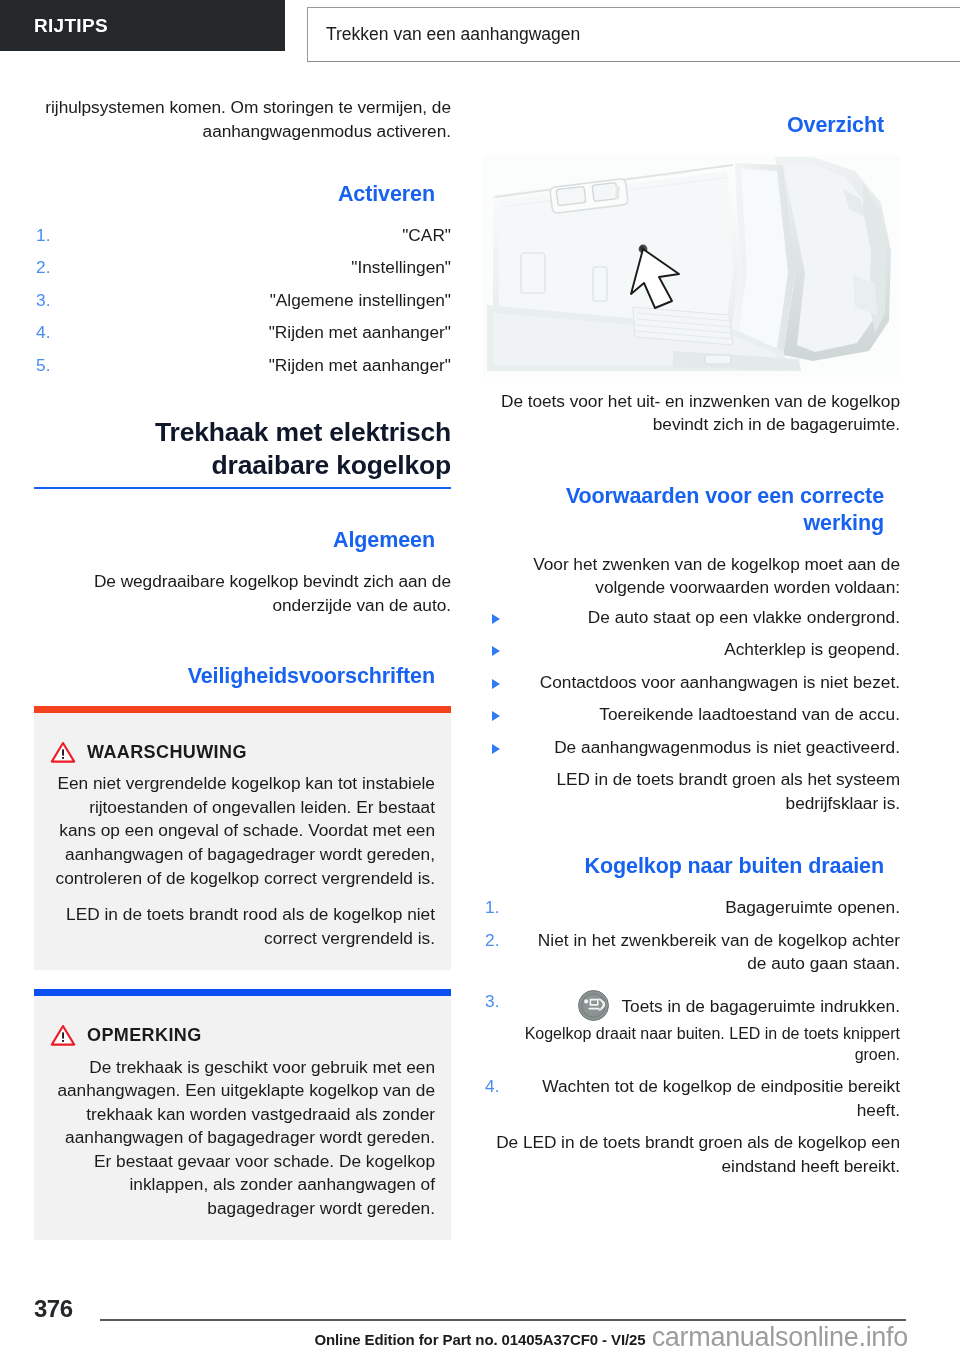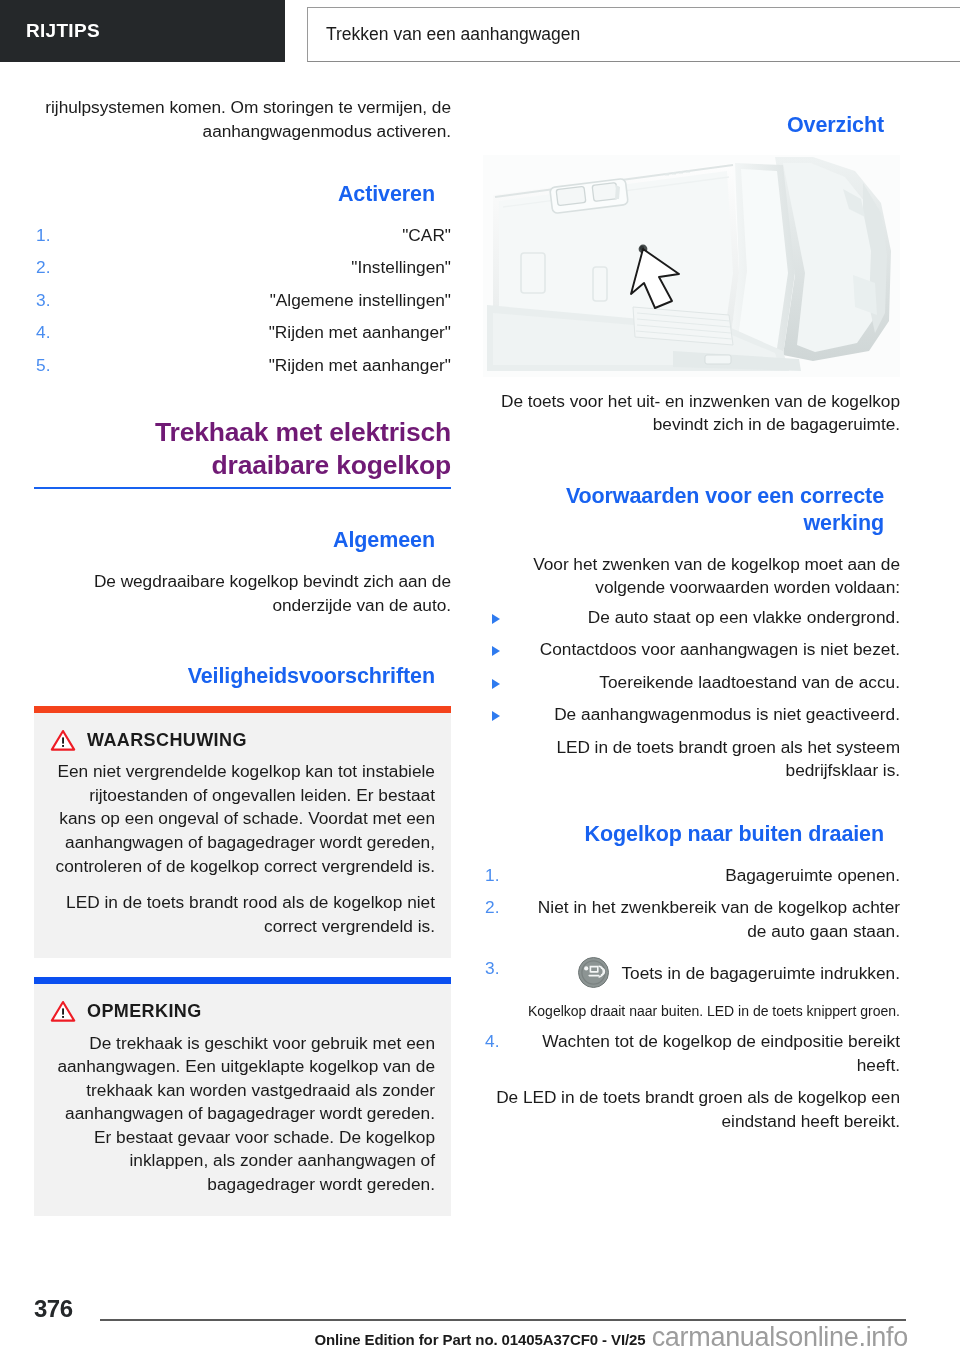--- a/index.html
+++ b/index.html
@@ -18,26 +18,26 @@
   .header {
     position: absolute;
     top: 0; left: 0;
     width: 960px;
     height: 62px;
   }
   .header-chapter {
     position: absolute;
     left: 0; top: 0;
     width: 285px;
-    height: 62px;
+    height: 51px;
     background: #25282a;
     color: #ffffff;
     display: flex;
     align-items: center;
-    padding-left: 26px;
+    padding-left: 34px;
     font-size: 19px;
     font-weight: bold;
     letter-spacing: 0.3px;
     text-align: center;
   }
   .header-tab {
     position: absolute;
     left: 307px;
     top: 7px;
     width: 685px;
@@ -69,21 +69,21 @@
     color: #1b1b1b;
     margin: 0 0 0 0;
     letter-spacing: -0.05px;
   }
   .gap-s  { height: 13px; }
   .gap-m  { height: 22px; }
   .gap-l  { height: 30px; }
 
   
   h1.h-title {
-    color: #701a75;
+    color: #0f172a;
     font-size: 26.5px;
     font-weight: bold;
     margin: 0;
     line-height: 1.24;
     letter-spacing: -0.2px;
   }
   .h-title-rule {
     border-bottom: 2.5px solid #1862f0;
     margin-top: 5px;
     width: 417px;
@@ -114,22 +114,22 @@
   }
   ol.num-list > li::before {
     content: counter(nl) ".";
     position: absolute;
     left: 2px;
     top: 0;
     color: #4a8df0;
     font-size: 17.3px;
   }
   ol.num-list > li .sub-para {
-    margin-top: 14px;
-    font-size: 14px;
+    margin-top: 2px;
+    font-size: 16px;
   }
 
   
   ul.arrow-list {
     list-style: none;
     margin: 6px 0 0 0;
     padding: 0;
   }
   ul.arrow-list > li {
     position: relative;
@@ -152,21 +152,21 @@
   
   .notice {
     background: #f2f2f2;
     width: 417px;
     padding: 0 0 20px 0;
     margin-top: 6px;
   }
   .notice .bar { height: 7px; width: 100%; }
   .notice.warning .bar { background: #f4431c; }
   .notice.note    .bar { background: #0a4ff0; }
-  .notice .inner { padding: 15px 16px 0 16px; }
+  .notice .inner { padding: 27px 16px 0 16px; }
   .notice-title {
     display: flex;
     align-items: center;
     font-size: 18px;
     font-weight: bold;
     color: #1b1b1b;
     letter-spacing: 0.4px;
     margin-bottom: 8px;
   }
   .notice-title .tri {
@@ -399,20 +399,21 @@
 
   <p class="body-text">De toets voor het uit- en inzwenken van de ko­gelkop bevindt zich in de bagageruimte.</p>
 
   <div class="gap-l"></div>
 
   <h2 class="h-sub">Voorwaarden voor een correcte werking</h2>
   <p class="body-text" style="margin-top:6px">Voor het zwenken van de kogelkop moet aan de volgende voorwaarden worden voldaan:</p>
 
   <ul class="arrow-list">
     <li><span>De auto staat op een vlakke ondergrond.</span></li>
+    <li><span>Achterklep is geopend.</span></li>
     <li><span>Contactdoos voor aanhangwagen is niet be­zet.</span></li>
     <li><span>Toereikende laadtoestand van de accu.</span></li>
     <li><span>De aanhangwagenmodus is niet geactiveerd.</span></li>
   </ul>
 
   <p class="body-text">LED in de toets brandt groen als het systeem bedrijfsklaar is.</p>
 
   <div class="gap-m"></div>
 
   <h2 class="h-sub">Kogelkop naar buiten draaien</h2>

